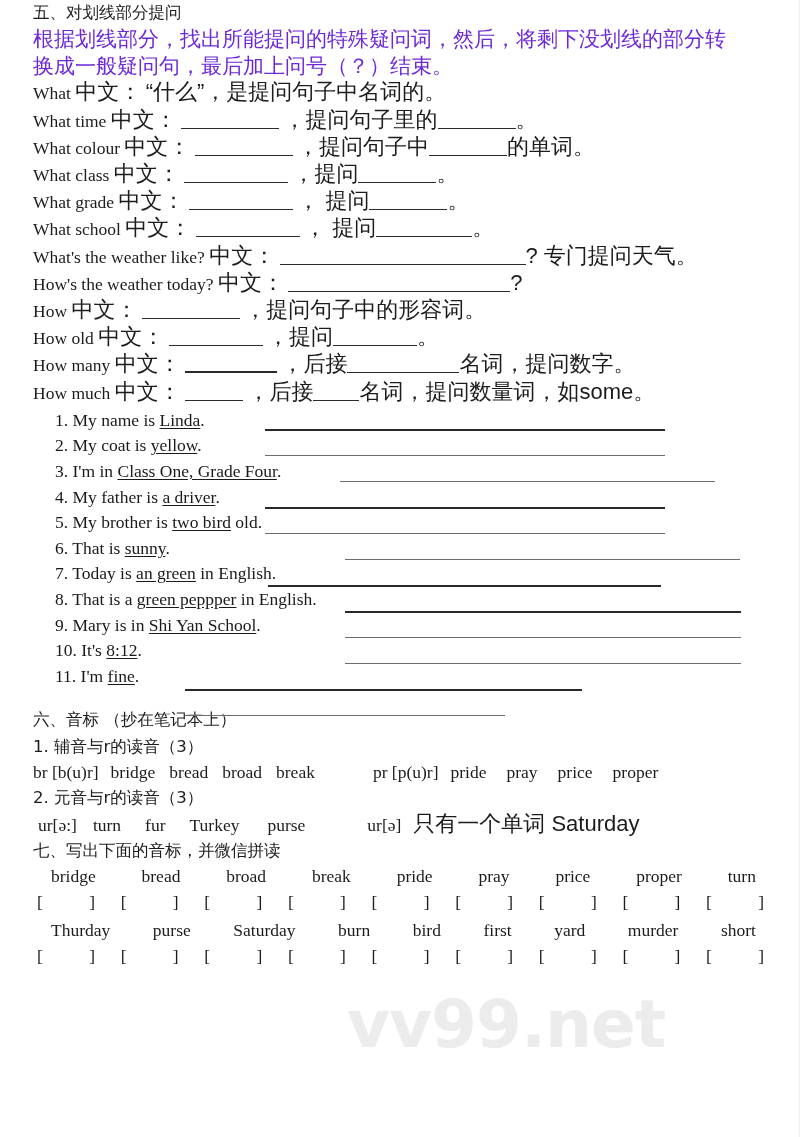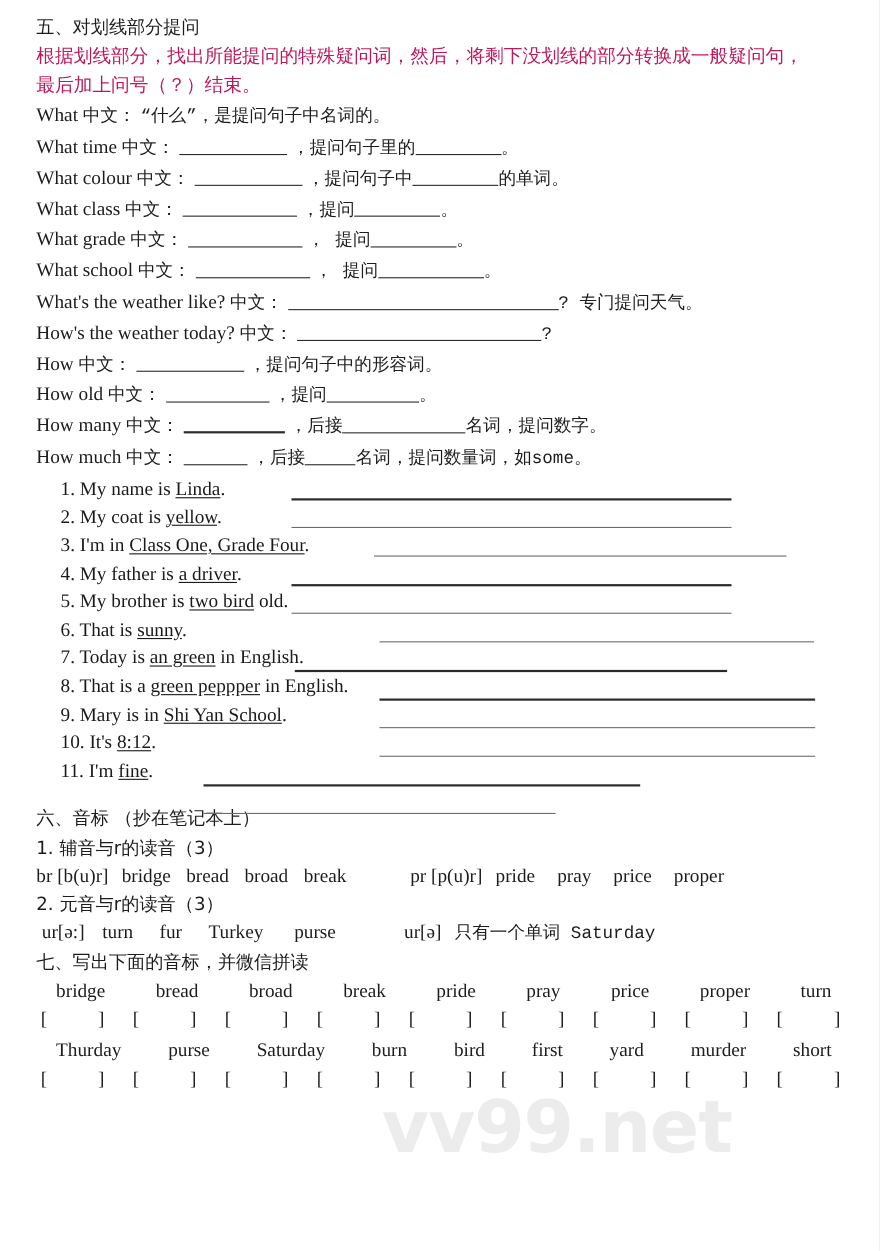--- a/index.html
+++ b/index.html
@@ -18,47 +18,47 @@
     height: 1137px;
     margin: 0 auto;
     background: #ffffff;
     overflow: hidden;
     box-sizing: border-box;
     border-right: 1px solid #f0f0f0;
   }
   #content {
     position: relative;
     z-index: 2;
-    padding: 12px 0 0 33px;
+    padding: 0 0 0 33px;
   }
 
   
   .row {
     position: relative;
     font-size: 17.5px;
     line-height: 26.2px;
     white-space: nowrap;
     color: #1c1c1c;
   }
   .cn {
-    font-family: Liberation Mono, monospace;
-    font-size: 16px;
+    font-family: Liberation Sans, sans-serif;
+    font-size: 22px;
   }
   .head {
     font-family: "DejaVu Sans", "Liberation Sans", sans-serif;
     font-size: 16.5px;
     line-height: 26.2px;
     white-space: nowrap;
     color: #1c1c1c;
   }
   .para {
     font-family: "DejaVu Sans", "Liberation Sans", sans-serif;
-    font-size: 17px;
+    font-size: 21px;
     line-height: 26.6px;
-    color: #be185d;
+    color: #6d28d9;
     width: 700px;
   }
 
   
   .blank {
     display: inline-block;
     border-bottom: 1.4px solid #2b2b2b;
     vertical-align: -2px;
     height: 14px;
   }

